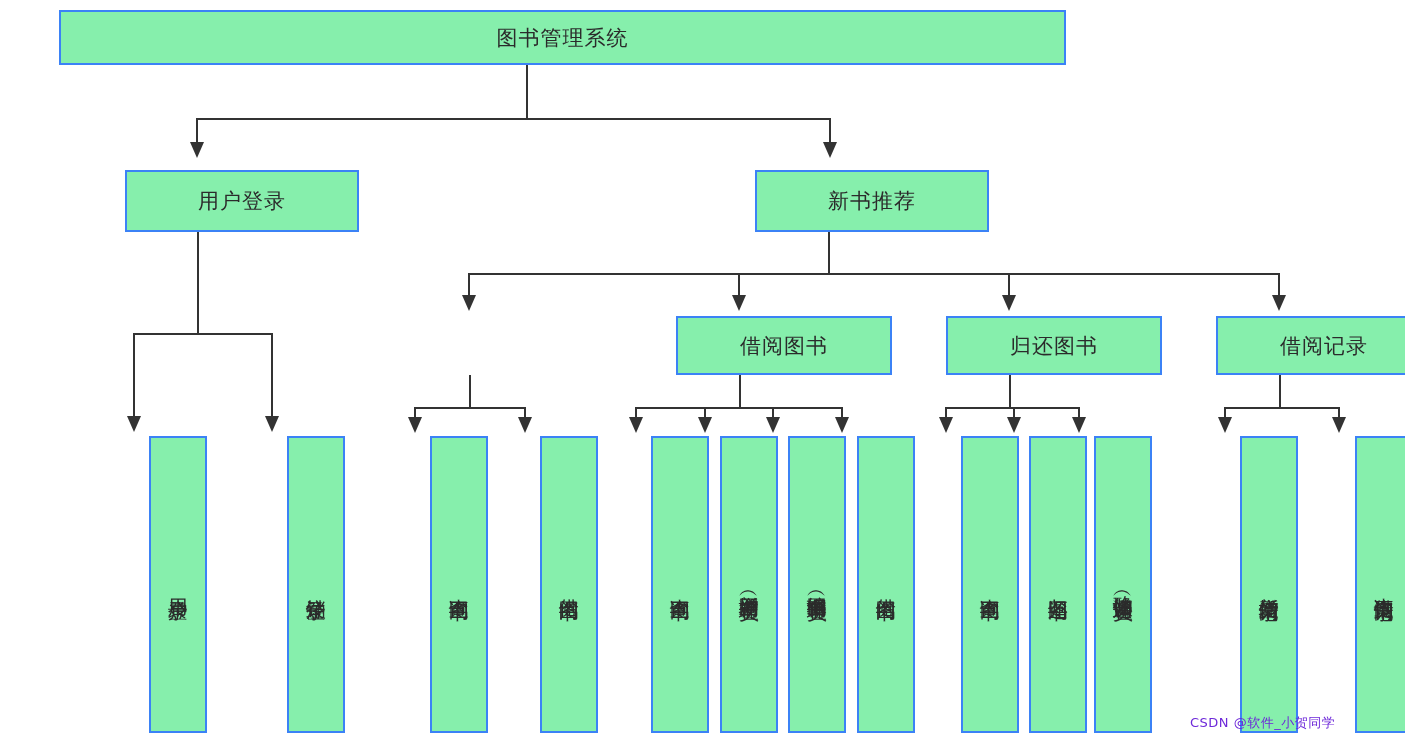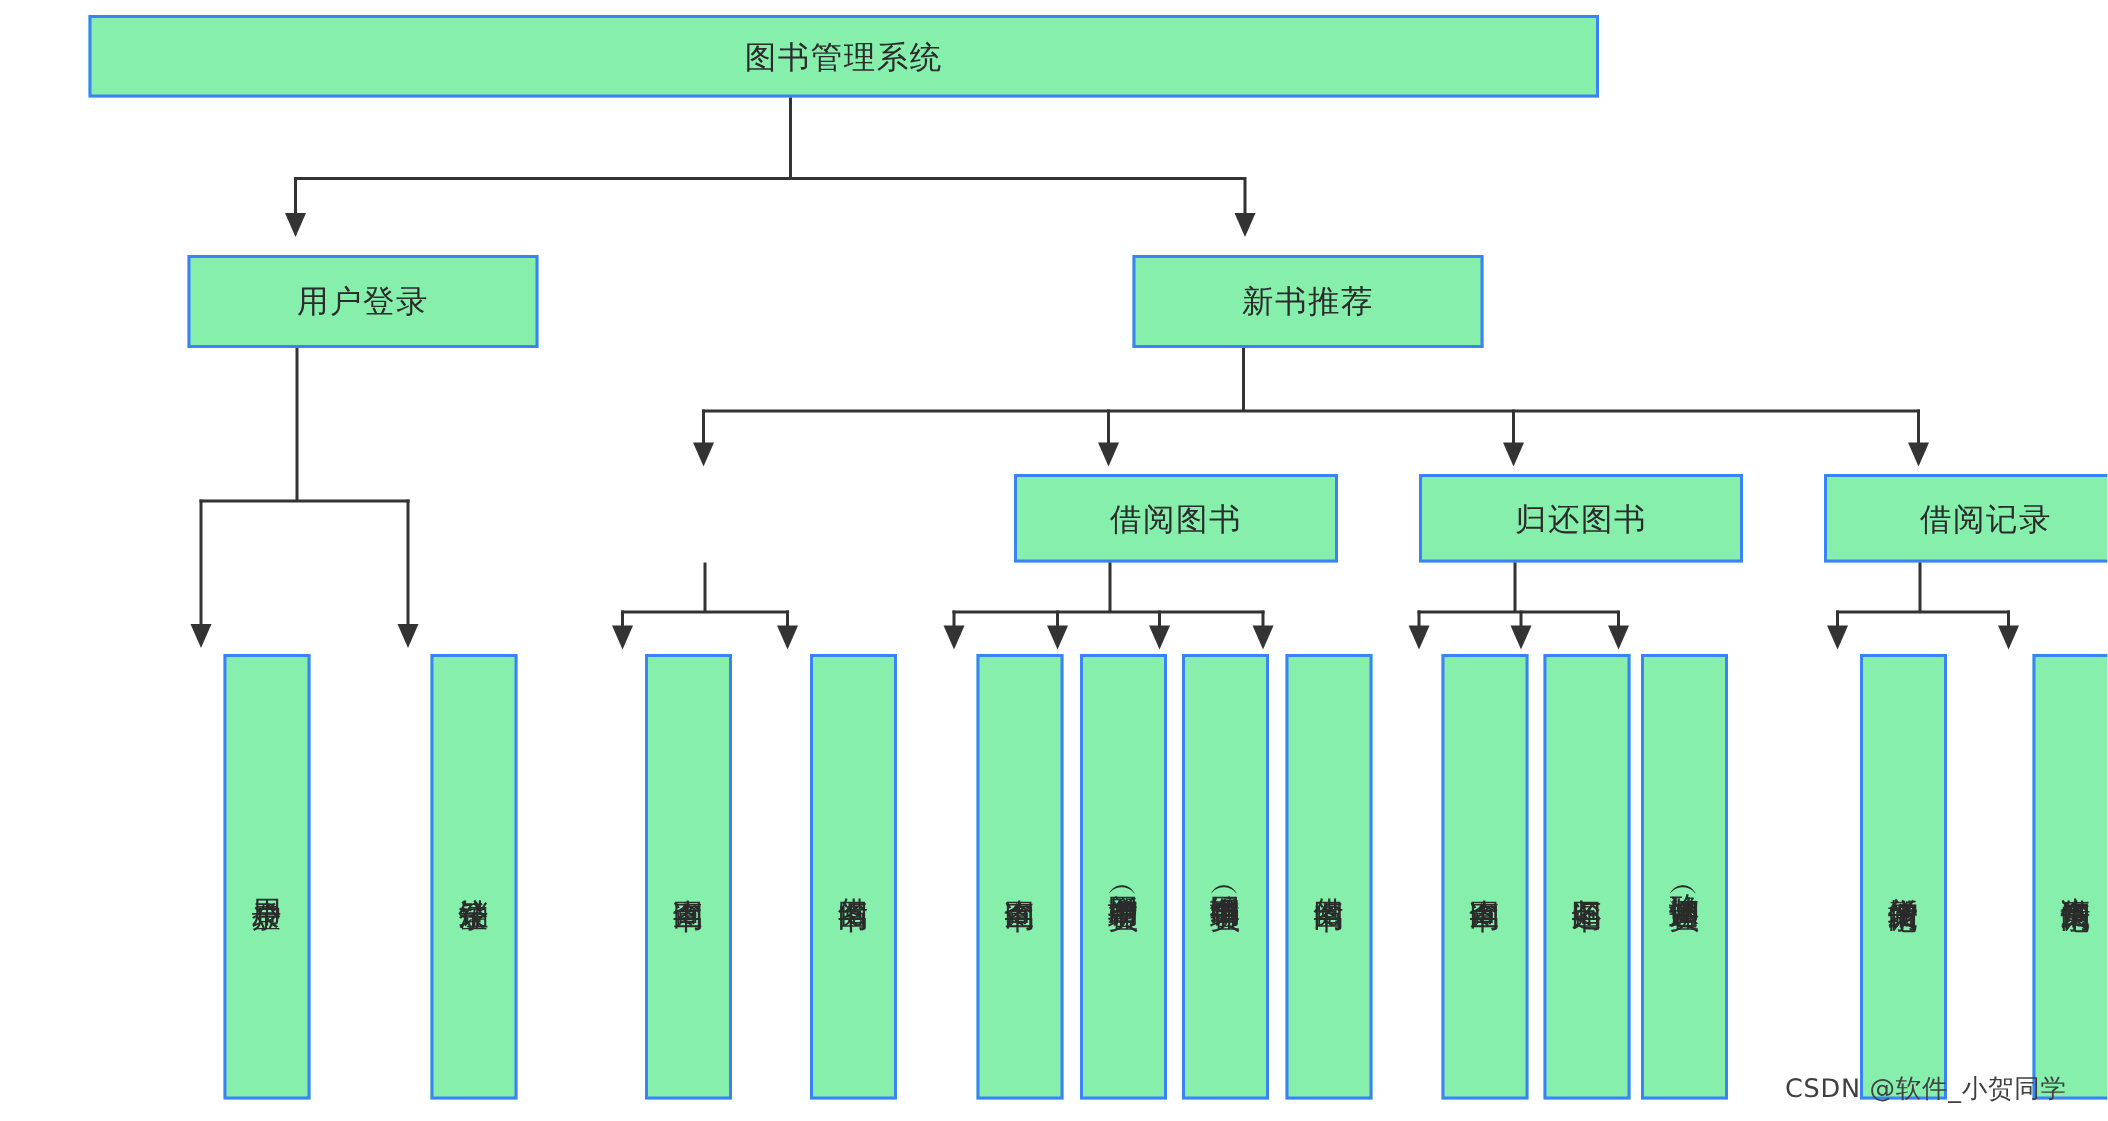--- a/index.html
+++ b/index.html
@@ -56,22 +56,22 @@
   .arrow {
     position: absolute;
     width: 0;
     height: 0;
     border-left: 7px solid transparent;
     border-right: 7px solid transparent;
     border-top: 16px solid #333333;
   }
   .watermark {
     position: absolute;
-    color: #404040;
-    font-size: 17px;
+    color: #6d28d9;
+    font-size: 13px;
     letter-spacing: 0.5px;
     white-space: nowrap;
     user-select: none;
   }
 </style>
 </head>
 <body>
 
 <div id="canvas">
 

